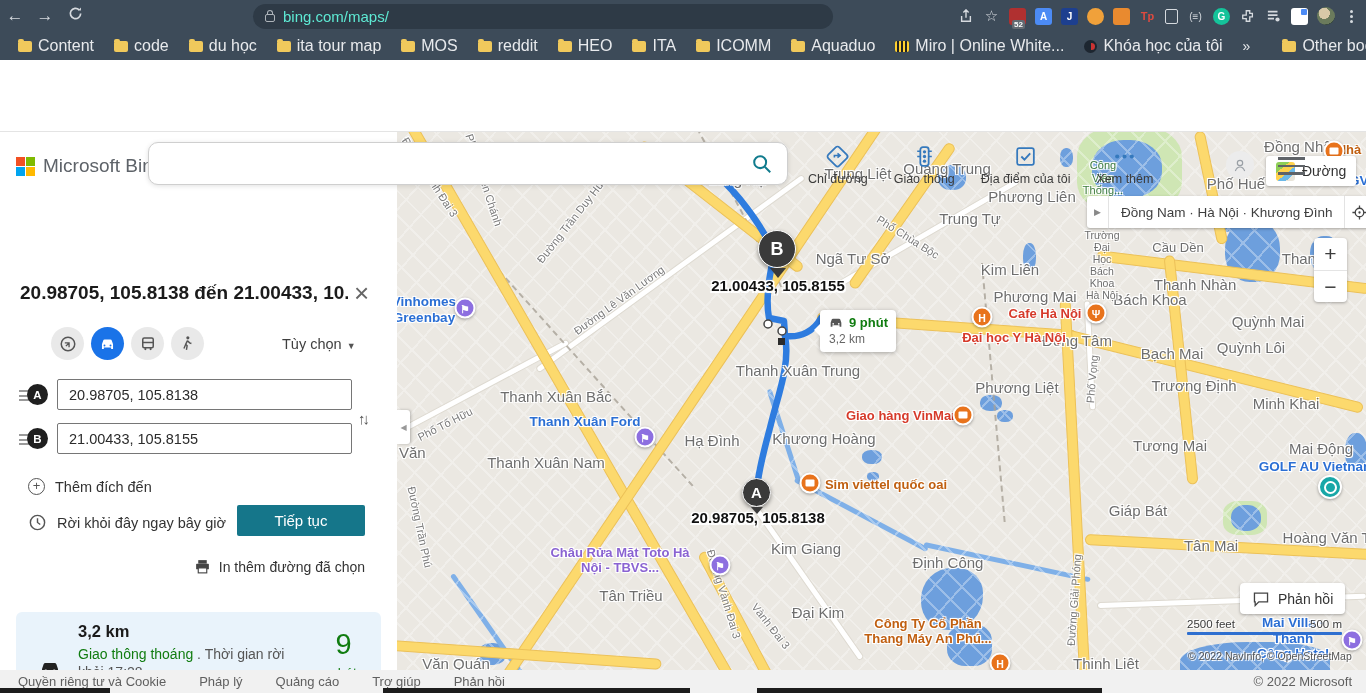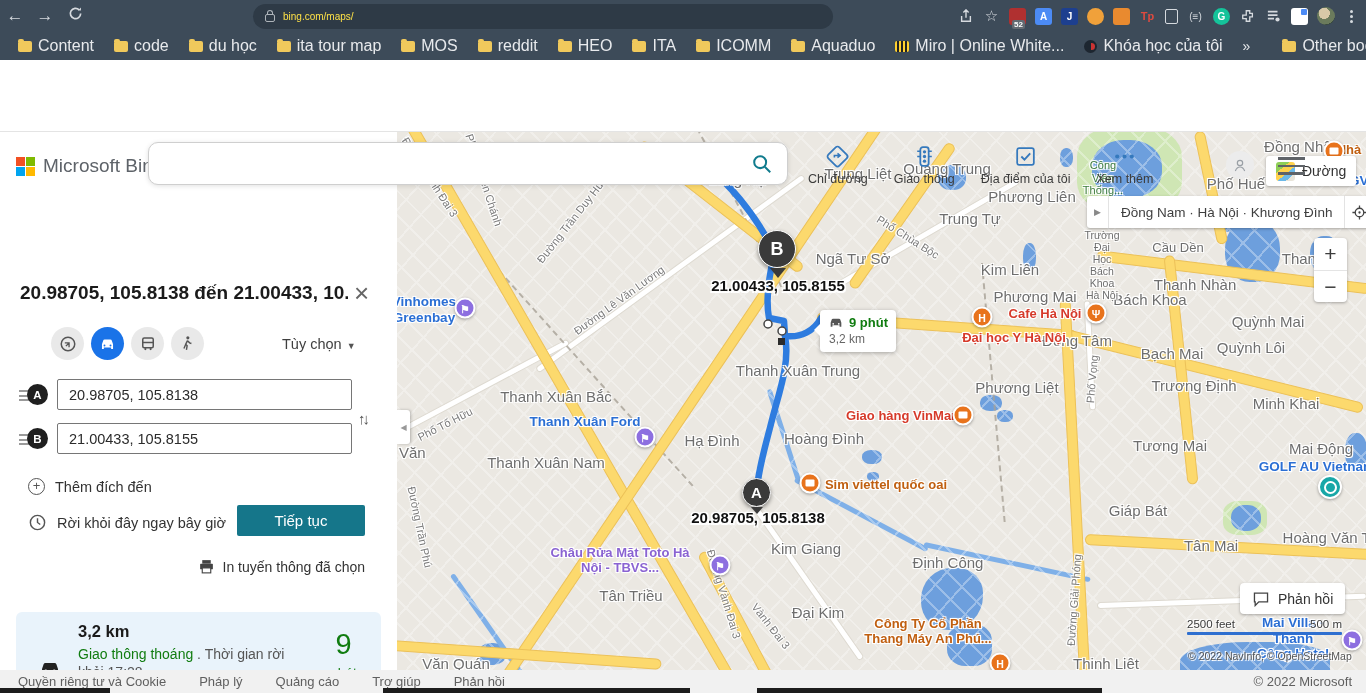--- a/index.html
+++ b/index.html
@@ -4,21 +4,21 @@
 <style>
   *{margin:0;padding:0;box-sizing:border-box}
   body{font-family:"Liberation Sans",sans-serif;background:#888}
   .screen{position:relative;width:1366px;height:693px;overflow:hidden;background:#fff}
 
   
   .chrome{position:absolute;left:0;top:0;width:1366px;height:60px;background:#3d4b59;z-index:40}
   .crow1{position:absolute;left:0;top:0;width:100%;height:32px;display:flex;align-items:center}
   .navbtn{color:#d6dadf;font-size:17px;width:30px;text-align:center;cursor:pointer}
   .omnibox{position:absolute;left:253px;top:4px;width:580px;height:25px;background:#2e3a46;border-radius:13px;display:flex;align-items:center;padding:0 12px;gap:8px}
-  .url{color:#fde047;font-size:10px}
+  .url{color:#5eead4;font-size:15px}
   .lock{width:10px;height:8px;border:1.5px solid #aeb4ba;border-radius:2px;position:relative;margin-top:3px}
   .lock::before{content:"";position:absolute;left:1px;top:-5px;width:4px;height:4px;border:1.5px solid #aeb4ba;border-bottom:none;border-radius:3px 3px 0 0}
   .xrow{position:absolute;right:8px;top:0;height:32px;display:flex;align-items:center;gap:9px}
   .xi{width:17px;height:17px;border-radius:3px;display:flex;align-items:center;justify-content:center;font-size:10px;font-weight:bold;color:#fff;position:relative}
   .xi.glyph{background:transparent;color:#d6dadf;font-size:15px;font-weight:normal}
   .badge{position:absolute;bottom:-4px;left:3px;background:#636a72;color:#fff;font-size:8px;font-weight:bold;padding:0 2px;border-radius:2px}
   .avatar-x{width:18px;height:18px;border-radius:50%;background:radial-gradient(circle at 40% 35%,#d8c9a8 0 35%,#6b7b5c 36% 70%,#3a4a3a 71%)}
   .dots3{display:flex;flex-direction:column;gap:2px;width:14px;align-items:center}
   .dots3 i{width:3px;height:3px;border-radius:50%;background:#d6dadf}
   .crow2{position:absolute;left:0;top:32px;width:100%;height:28px;display:flex;align-items:center;padding-left:10px;gap:4px}
@@ -416,21 +416,21 @@
       <span class="caret">▼</span>
     </div>
     <button class="cont-btn">Tiếp tục</button>
 
     <div class="printrow">
       <svg width="17" height="17" viewBox="0 0 24 24">
           <rect x="6" y="3" width="12" height="5" fill="#444"></rect>
           <rect x="3" y="8" width="18" height="8" rx="1" fill="#444"></rect>
           <rect x="6" y="14" width="12" height="7" fill="#fff" stroke="#444" stroke-width="1.6"></rect>
         </svg>
-      <span class="lbl">In tuyến thông đã chọn</span>
+      <span class="lbl">In thêm đường đã chọn</span>
     </div>
 
     <div class="rcard">
       <span class="rcar">
         <svg width="24" height="24" viewBox="0 0 24 24">
             <path d="M4 13l1.6-4.8A2 2 0 0 1 7.5 7h9a2 2 0 0 1 1.9 1.2L20 13v6h-2.6v-2H6.6v2H4z" fill="#222"></path>
             <circle cx="7.8" cy="14.8" r="1.3" fill="#fff"></circle>
             <circle cx="16.2" cy="14.8" r="1.3" fill="#fff"></circle>
           </svg>
       </span>
@@ -530,21 +530,21 @@
         <div class="ml" style="left: 620px; top: 255px;">Phương Liệt</div>
         <div class="ml" style="left: 797px; top: 253px;">Trương Định</div>
         <div class="ml" style="left: 889px; top: 271px;">Minh Khai</div>
         <div class="ml" style="left: 773px; top: 313px;">Tương Mai</div>
         <div class="ml" style="left: 924px; top: 316px;">Mai Động</div>
         <div class="ml" style="left: 741px; top: 378px;">Giáp Bát</div>
         <div class="ml" style="left: 814px; top: 413px;">Tân Mai</div>
         <div class="ml" style="left: 938px; top: 405px;">Hoàng Văn Thụ</div>
         <div class="ml" style="left: 373px; top: 238px; margin-left: 28px;">Thanh Xuân Trung</div>
         <div class="ml" style="left: 315px; top: 308px;">Hạ Đình</div>
-        <div class="ml" style="left: 427px; top: 306px;">Hoàng Đình</div>
+        <div class="ml" style="left: 427px; top: 306px;">Khương Hoàng</div>
         <div class="ml" style="left: 159px; top: 264px;">Thanh Xuân Bắc</div>
         <div class="ml" style="left: 149px; top: 330px;">Thanh Xuân Nam</div>
         <div class="ml" style="left: 59px; top: 531px;">Văn Quán</div>
         <div class="ml" style="left: 234px; top: 463px;">Tân Triều</div>
         <div class="ml" style="left: 421px; top: 480px;">Đại Kim</div>
         <div class="ml" style="left: 551px; top: 430px;">Định Công</div>
         <div class="ml" style="left: 409px; top: 416px;">Kim Giang</div>
         <div class="ml" style="left: 709px; top: 531px;">Thịnh Liệt</div>
         <div class="ml" style="left: 905px; top: 14px;">Đồng Nhân</div>
         <div class="ml" style="left: 839px; top: 51px;">Phố Huế</div>

